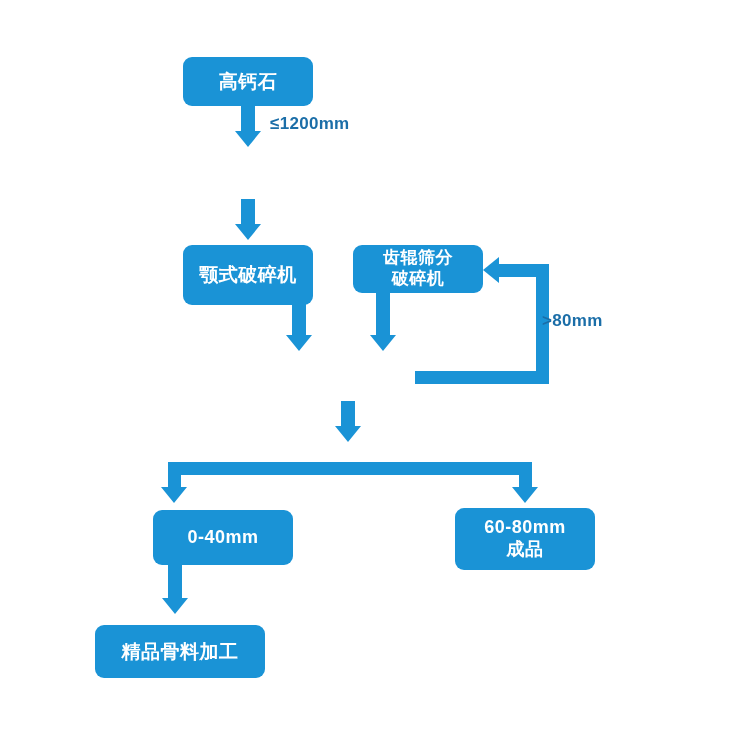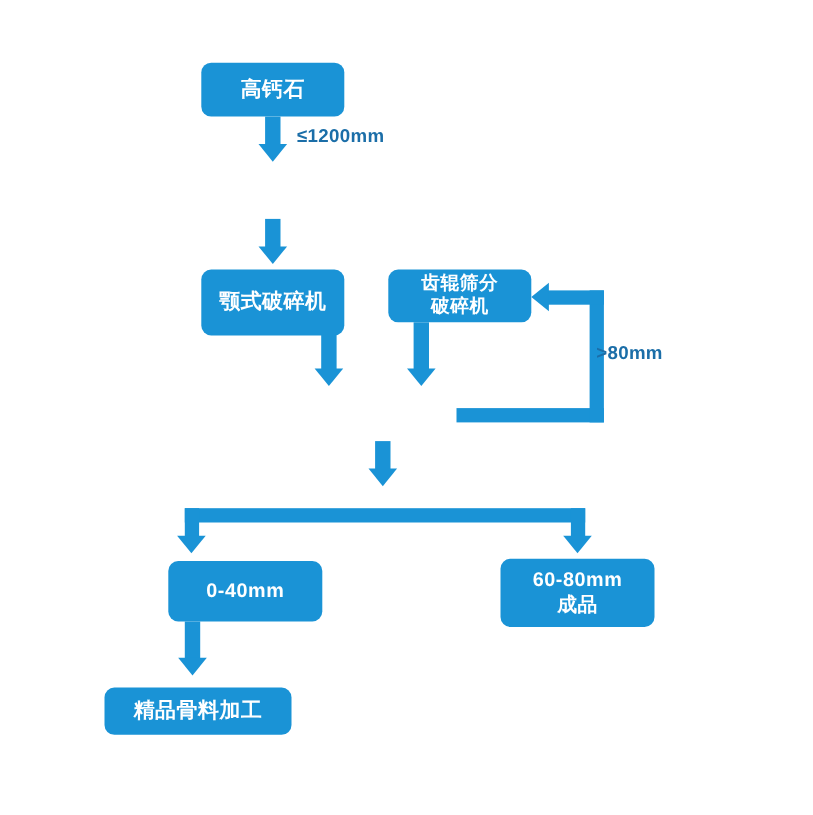--- a/index.html
+++ b/index.html
@@ -129,17 +129,17 @@
   </div>
 
   <div class="node" style="left:455px; top:508px; width:140px; height:62px;">
     <span class="node-label num">60-80mm
 成品</span>
   </div>
 
   <div class="edge" style="left:168px; top:565px; width:14px; height:35px;"></div>
   <div class="arrowhead arrow-down" style="left:162px; top:598px;"></div>
 
-  <div class="node" style="left:95px; top:625px; width:170px; height:43px;">
+  <div class="node" style="left:95px; top:625px; width:170px; height:53px;">
     <span class="node-label cn">精品骨料加工</span>
   </div>
 
 </div>
 
 </body></html>

